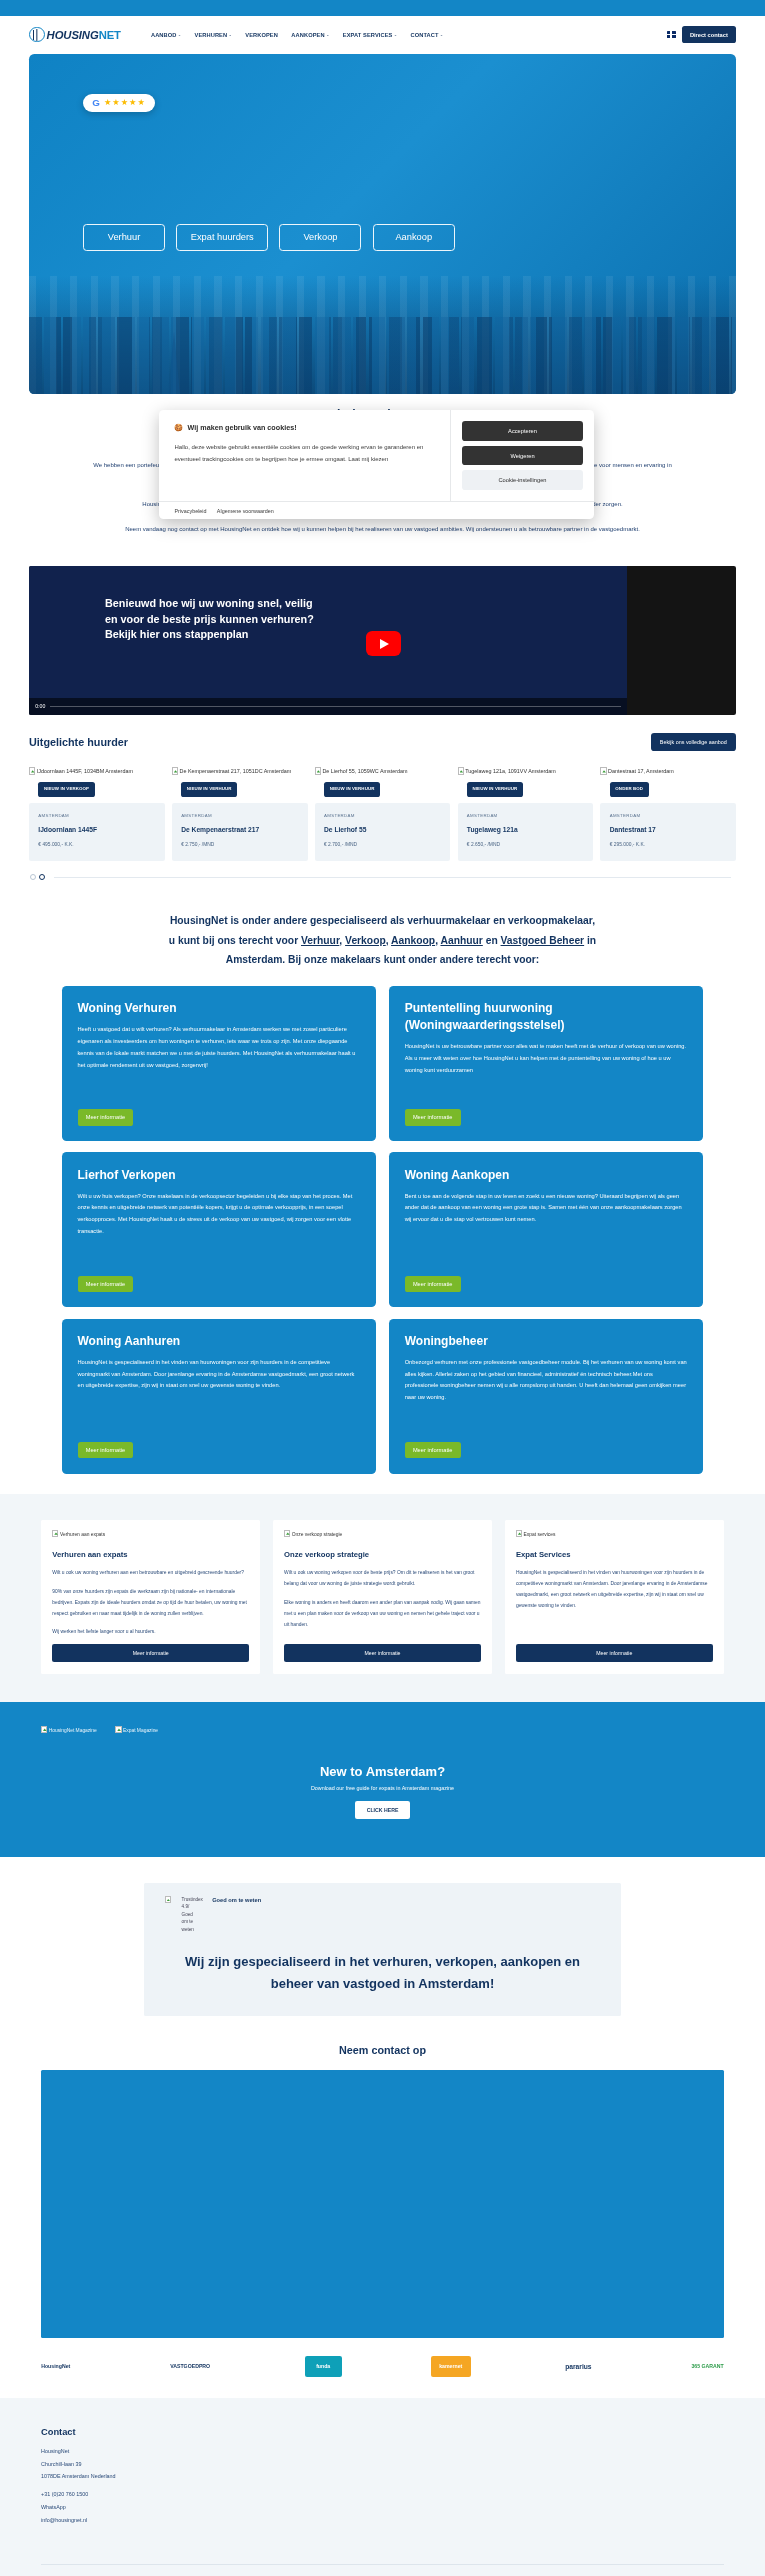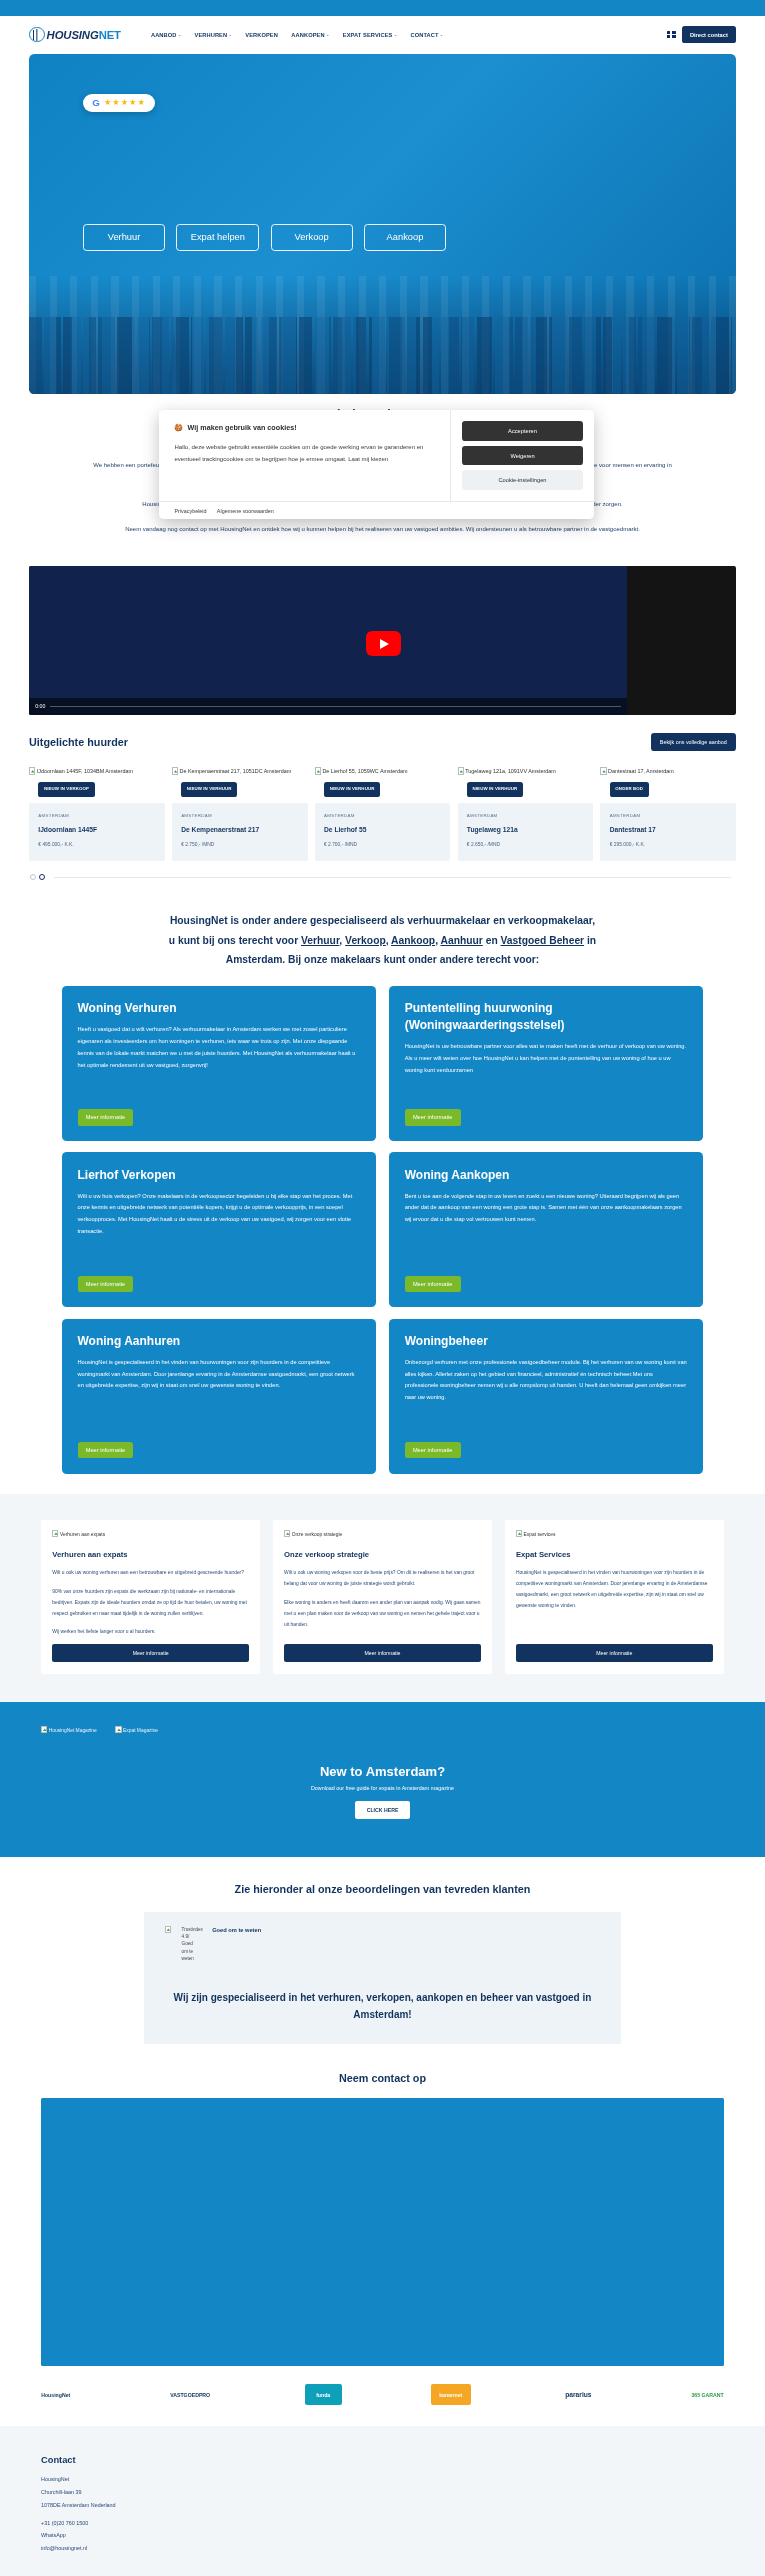--- a/index.html
+++ b/index.html
@@ -211,21 +211,21 @@
   
   .rev { padding:26px 41px 0; text-align:center; }
   .rev h2 { font-size:10.8px; font-weight:bold; margin:0 0 17.5px; color:#12335f; }
   .rev-box {
     background:#eef3f7; border-radius:1.5px; margin:0 103px; padding:13.4px 20.6px 20.6px;
     text-align:left;
   }
   .rev-meta { display:flex; gap:9.3px; align-items:flex-start; font-size:4.6px; color:#445; line-height:1.6; }
   .rev-meta .lbl { font-weight:bold; color:#12335f; font-size:5.7px; }
   .rev-quote {
-    margin-top:27px; text-align:center; font-size:10px; font-weight:bold;
+    margin-top:18px; text-align:center; font-size:13px; font-weight:bold;
     line-height:1.7; color:#12335f;
   }
 
   
   .ct { padding:28px 41px 0; text-align:center; }
   .ct h2 { font-size:10.8px; font-weight:bold; margin:0 0 14.4px; color:#12335f; }
   .ct-map { height:268px; background:#1386c6; border-radius:1.5px; }
 
   
   .partners { padding:17.5px 36px 20.6px; display:flex; align-items:center; justify-content:space-between; gap:9.3px; }
@@ -295,21 +295,21 @@
     <div class="hero-skyline"></div>
     <div class="hero-spire"></div>
 
     <div class="google-badge">
       <span class="g-logo">G</span>
       <span class="stars">★★★★★</span>
     </div>
 
     <div class="hero-btns">
       <div class="hero-btn">Verhuur</div>
-      <div class="hero-btn">Expat helpen</div>
+      <div class="hero-btn">Expat huurders</div>
       <div class="hero-btn">Verkoop</div>
       <div class="hero-btn">Aankoop</div>
     </div>
   </div>
 </div>
 
 <div class="cookie">
   <div class="cookie-top">
     <div class="cookie-left">
       <div class="cookie-title">
@@ -334,20 +334,21 @@
   <h1><span>huis </span><u>aankopen</u><span>:</span></h1>
   <p>HousingNet heeft ruim 12 jaar ervaring in de Amsterdamse vastgoedmarkt.</p>
   <p>We hebben een portefeuille van meer dan 1500 woningen die we verhuren voor particuliere eigenaren en investeerders en zijn zeer actief in de verkoop- en aankoopsector. Door onze passie voor mensen en ervaring in de Amsterdamse vastgoedmarkt, bieden wij onze opdrachtgevers een op hun situatie toegepaste dienstverlening aan.</p>
   <p>HousingNet begeleidt u van A tot Z, met een persoonlijke aanpak. Wij handelen direct, en door de inzet van ons brede netwerk werkt deze succesformule ook voor u. Zonder zorgen.</p>
   <p>Neem vandaag nog contact op met HousingNet en ontdek hoe wij u kunnen helpen bij het realiseren van uw vastgoed ambities. Wij ondersteunen u als betrouwbare partner in de vastgoedmarkt.</p>
 </div>
 
 <div class="video-wrap">
   <div class="video">
     <div class="video-inner">
+      <div class="video-text">Benieuwd hoe wij uw woning snel, veilig en voor de beste prijs kunnen verhuren? Bekijk hier ons stappenplan</div>
       <div class="play-btn"></div>
       <div class="vid-bar">
         <span class="t">0:00</span>
         <div class="vid-prog"></div>
       </div>
     </div>
   </div>
 </div>
 
 <div class="feat">
@@ -487,21 +488,20 @@
     <div class="nta-alt"><span class="brk-ico"></span><span>Expat Magazine</span></div>
   </div>
   <div class="nta-center" style="margin-top:31px;">
     <h2>New to Amsterdam?</h2>
     <p>Download our free guide for expats in Amsterdam magazine</p>
     <div class="nta-btn">CLICK HERE</div>
   </div>
 </div>
 
 <div class="rev">
-  <h2>Zie hieronder al onze beoordelingen van tevreden klanten</h2>
   <div class="rev-box">
     <div class="rev-meta">
       <span class="brk-ico"></span>
       <div>
         <div>Trustindex</div>
         <div>4.9/</div>
         <div>Goed</div>
         <div>om te</div>
         <div>weten</div>
       </div>

